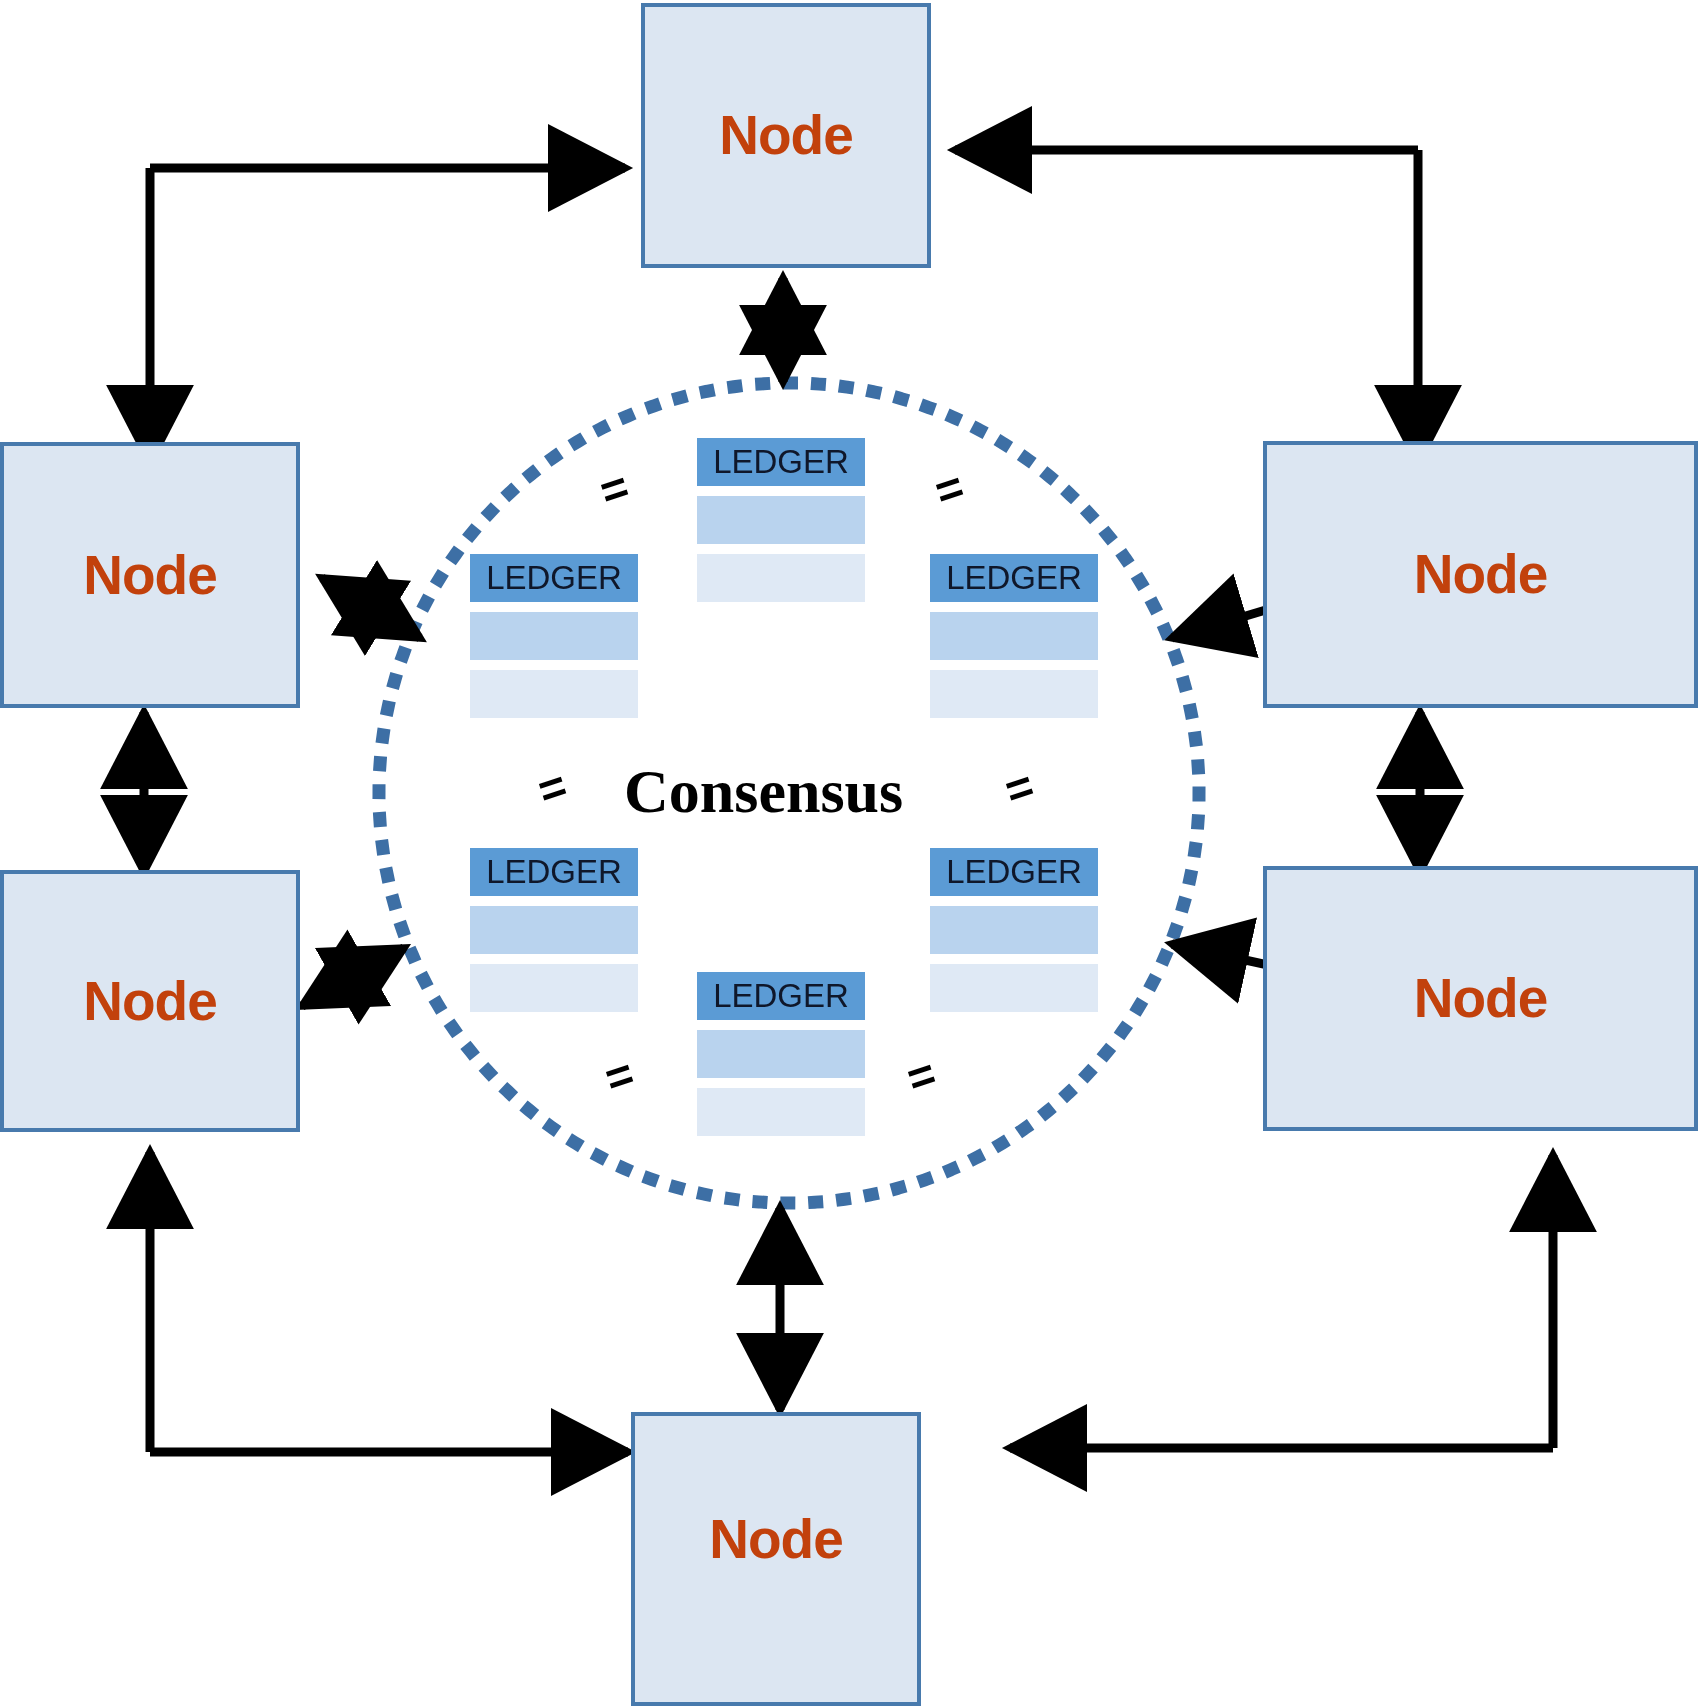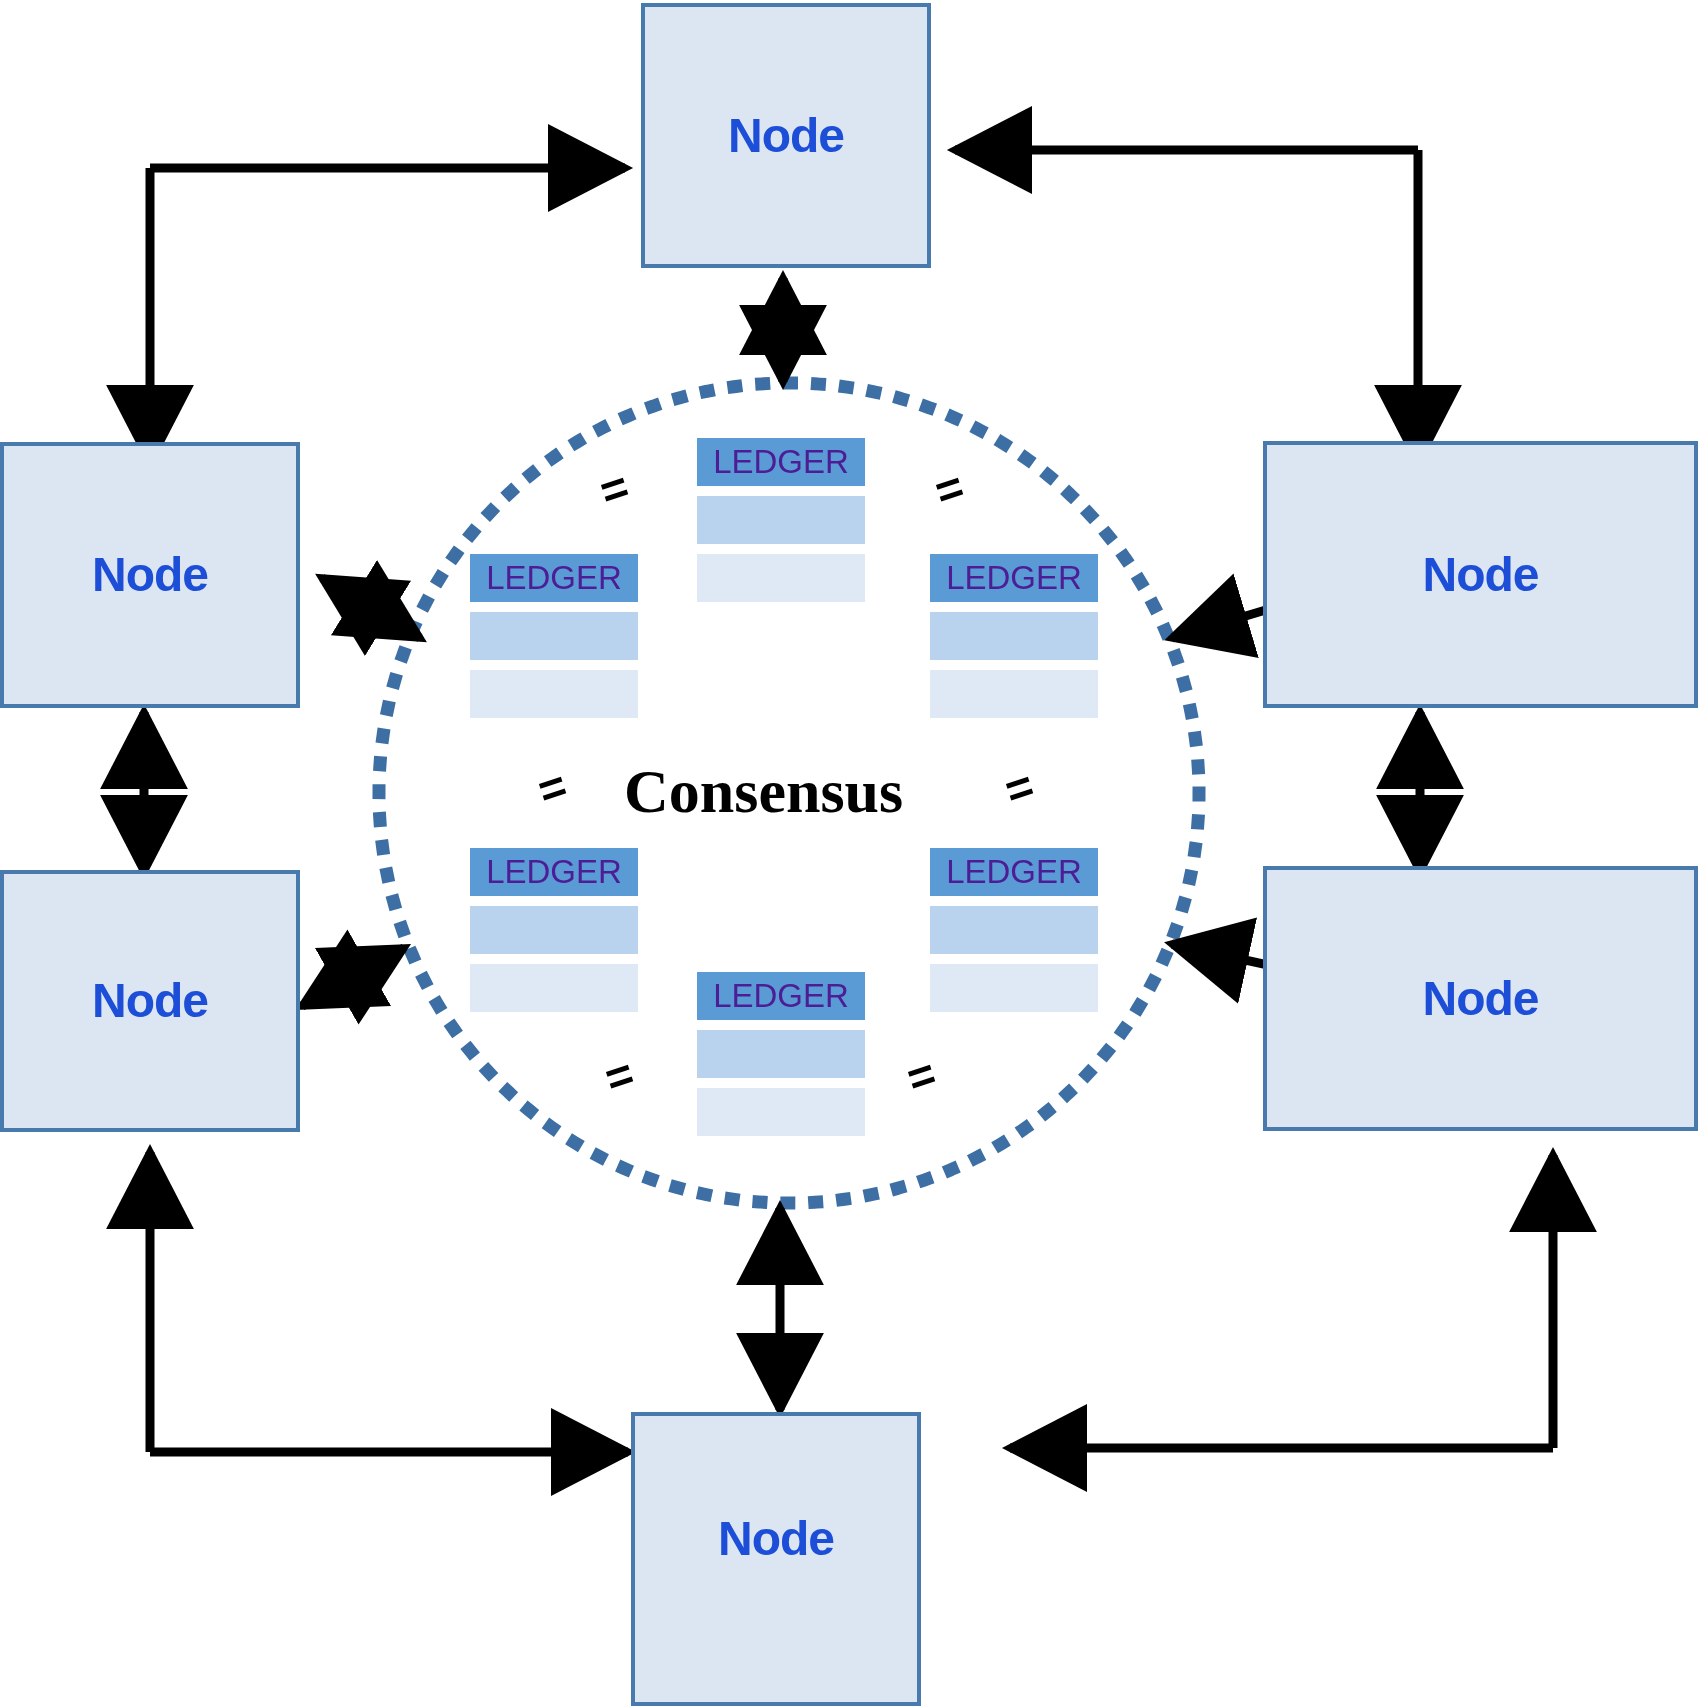--- a/index.html
+++ b/index.html
@@ -28,34 +28,34 @@
     box-sizing: border-box;
     background: #dce6f2;
     border: 4px solid #487aad;
     display: flex;
     align-items: center;
     justify-content: center;
   }
   .node-label {
     font-family: "Liberation Sans", sans-serif;
     font-weight: bold;
-    font-size: 48px;
-    color: #1d4ed8;
+    font-size: 55px;
+    color: #c2410c;
     letter-spacing: -1px;
     line-height: 1;
   }
   .ledger {
     position: absolute;
     width: 168px;
   }
   .ledger-header {
     box-sizing: border-box;
     height: 48px;
     background: #5b9bd5;
-    color: #4c1d95;
+    color: #0f172a;
     font-family: "Liberation Sans", sans-serif;
     font-size: 33px;
     line-height: 48px;
     text-align: center;
     letter-spacing: 0px;
     white-space: nowrap;
   }
   .ledger-row {
     box-sizing: border-box;
     height: 48px;

